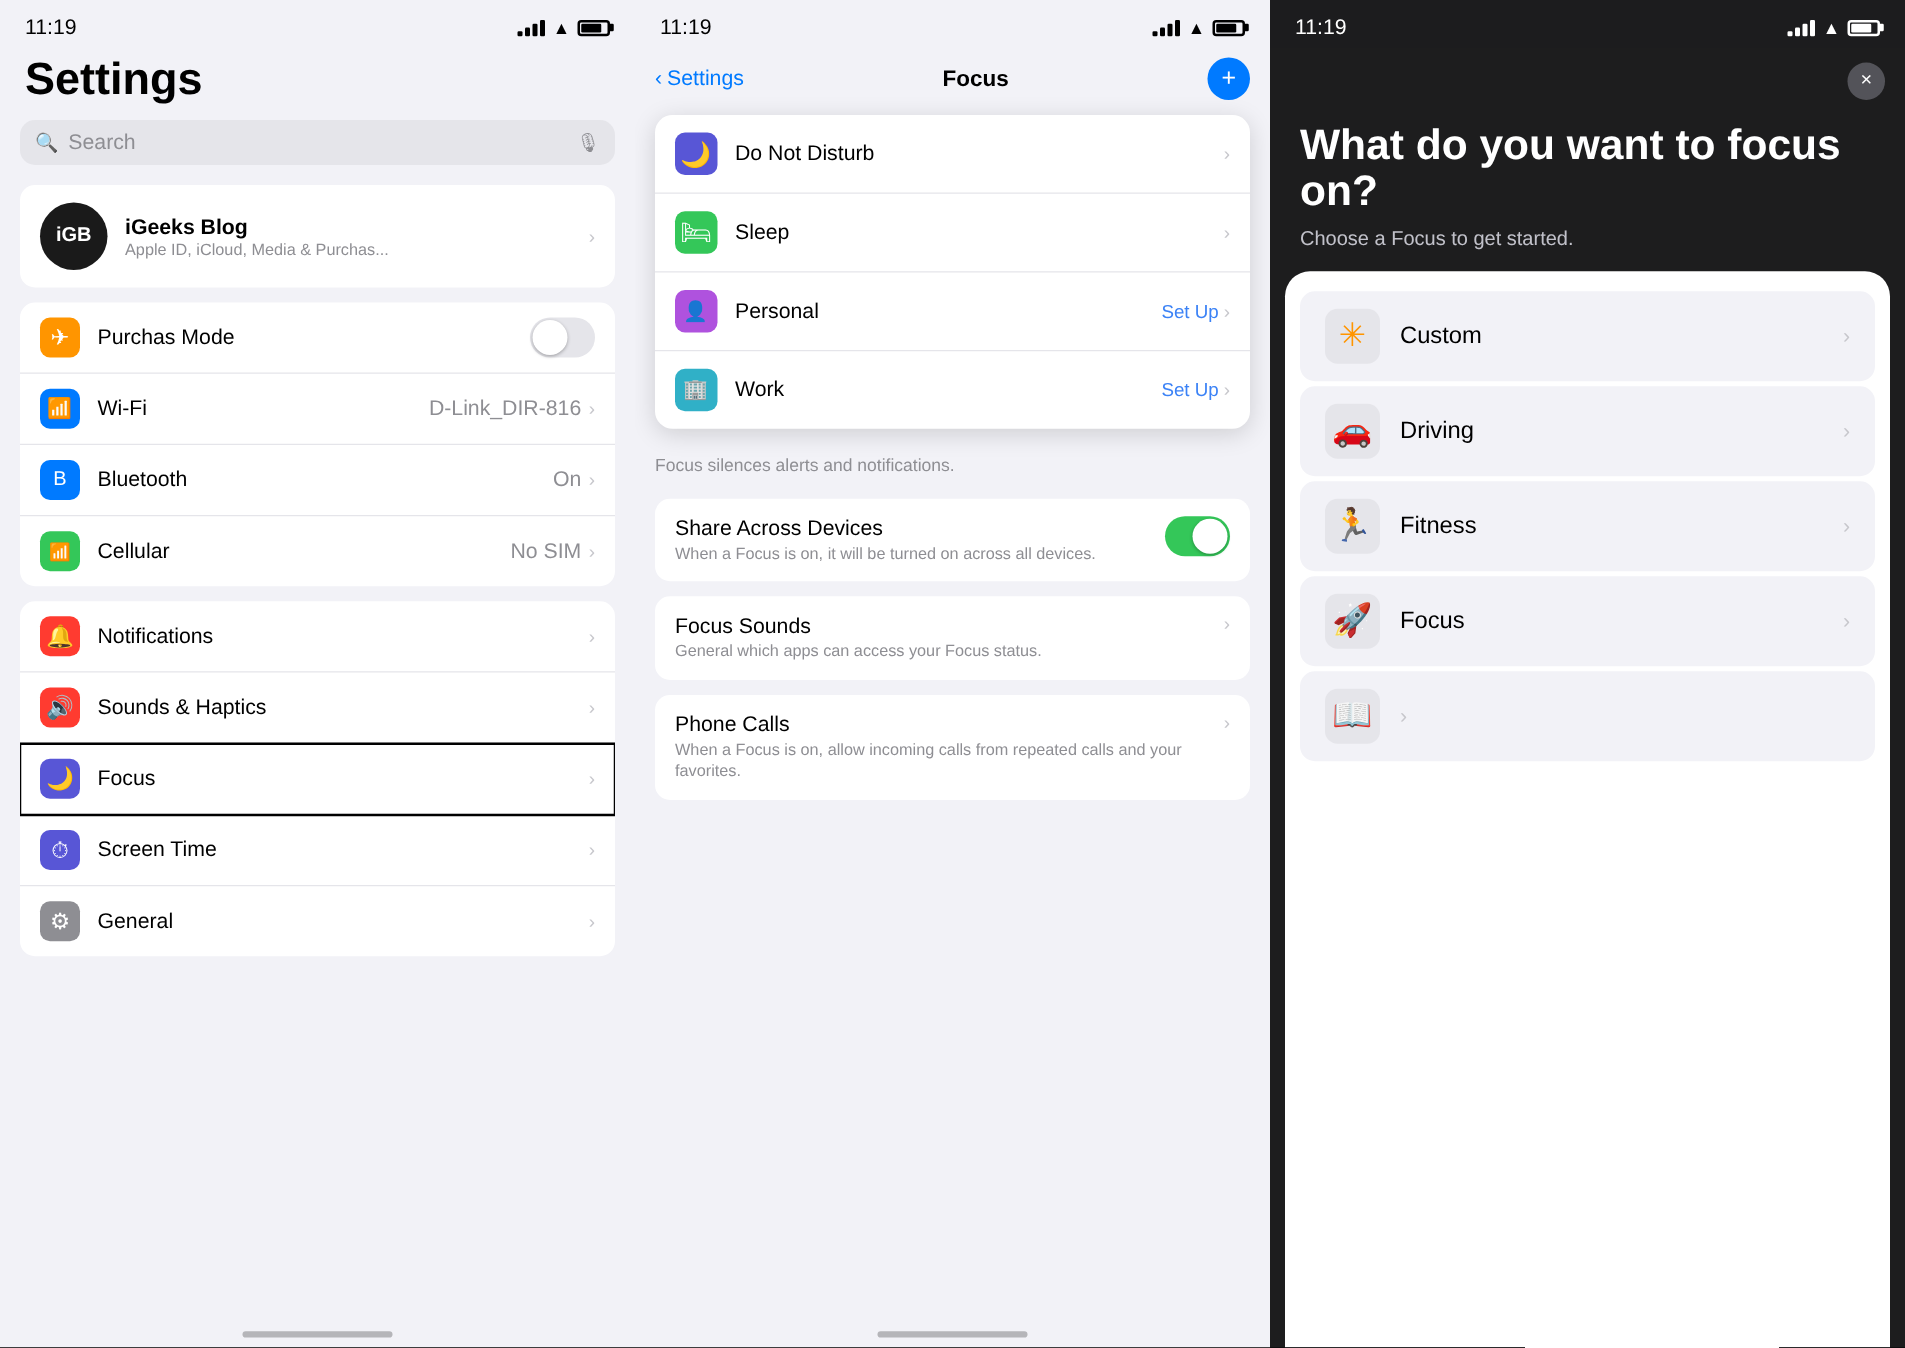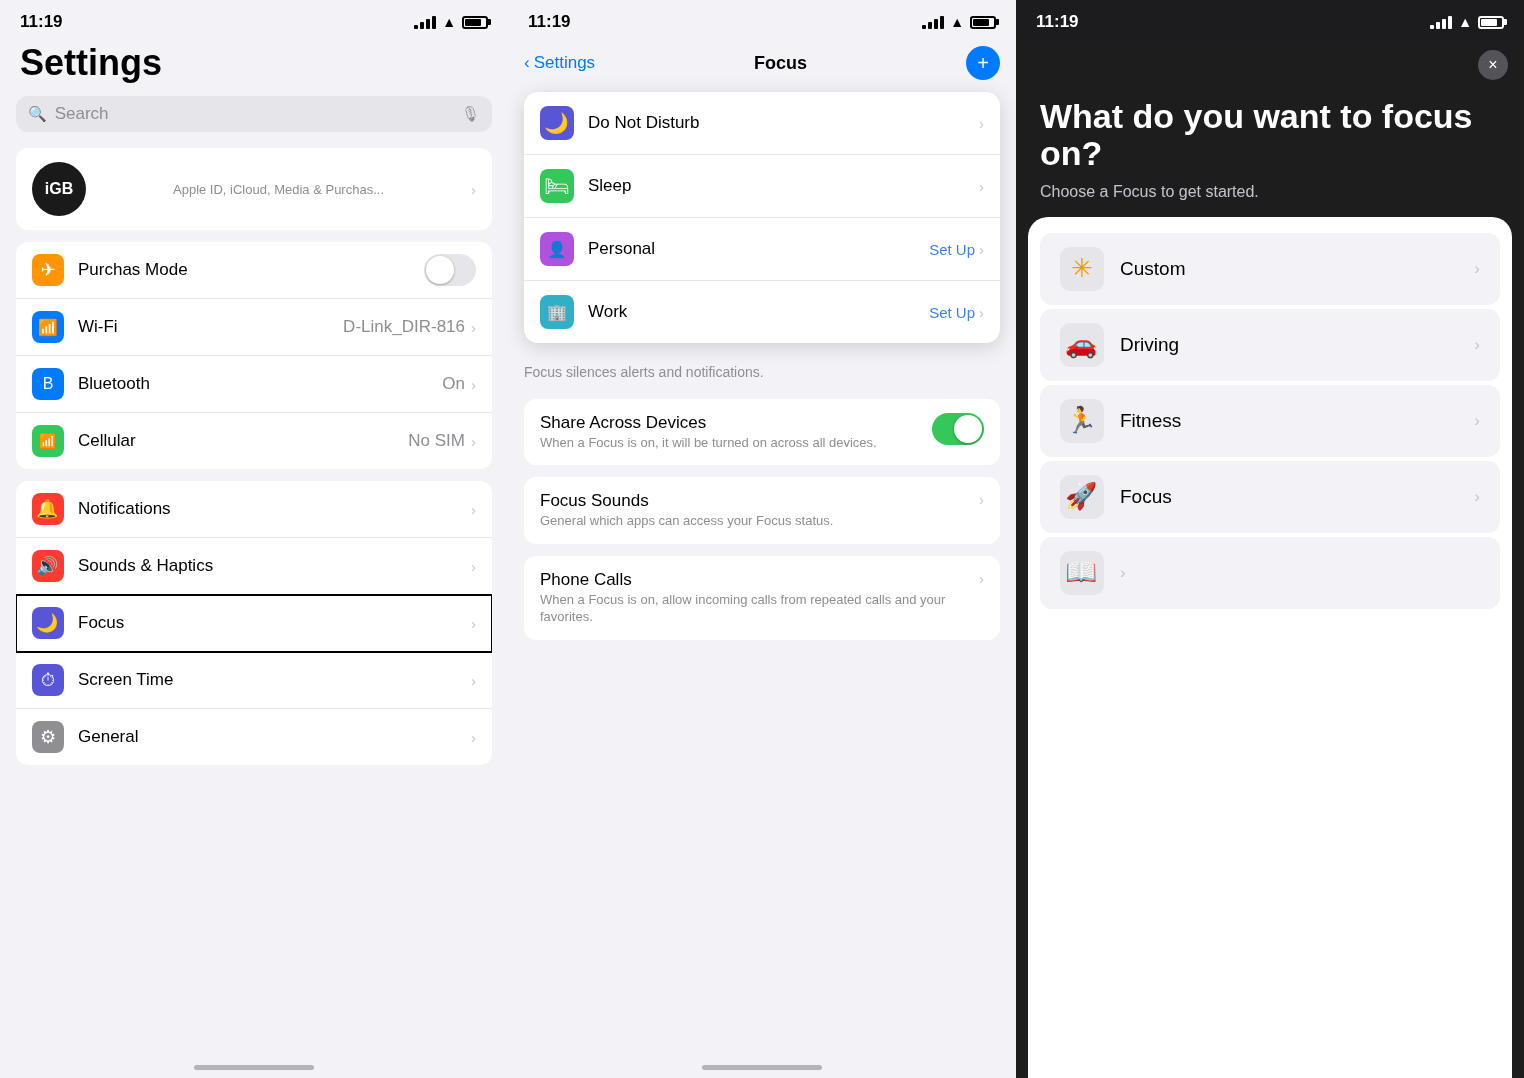--- a/index.html
+++ b/index.html
@@ -28,21 +28,21 @@
       padding: 12px 20px 6px;
       background: #f2f2f7;
     }
 
     .status-bar.dark {
       background: #1c1c1e;
     }
 
     .status-time {
       font-size: 17px;
-      font-weight: 700;
+      font-weight: 400;
       color: #000;
     }
 
     .status-time.white { color: #fff; }
 
     .status-icons {
       display: flex;
       align-items: center;
       gap: 6px;
     }
@@ -213,21 +213,20 @@
 
     
     .profile-section {
       background: #fff;
       border-radius: 12px;
       margin: 0 16px 12px;
       padding: 14px 16px;
       display: flex;
       align-items: center;
       gap: 14px;
-      text-align: center;
     }
 
     .avatar-circle {
       width: 54px;
       height: 54px;
       border-radius: 27px;
       background: #1a1a1a;
       display: flex;
       align-items: center;
       justify-content: center;
@@ -513,20 +512,21 @@
     <span class="search-bar-icon">🔍</span>
     <span class="search-bar-text">Search</span>
     <span class="search-mic">🎙</span>
   </div>
 
   <div class="profile-section">
     <div class="avatar-circle">
       <span class="avatar-text">iGB</span>
     </div>
     <div class="profile-info">
+      <div class="profile-name">iGeeks Blog</div>
       <div class="profile-sub">Apple ID, iCloud, Media &amp; Purchas...</div>
     </div>
     <span class="chevron">›</span>
   </div>
 
   <div class="settings-section">
 
     <div class="settings-row">
       <div class="icon-wrapper" style="background:#ff9500">✈</div>
       <div class="row-content">

